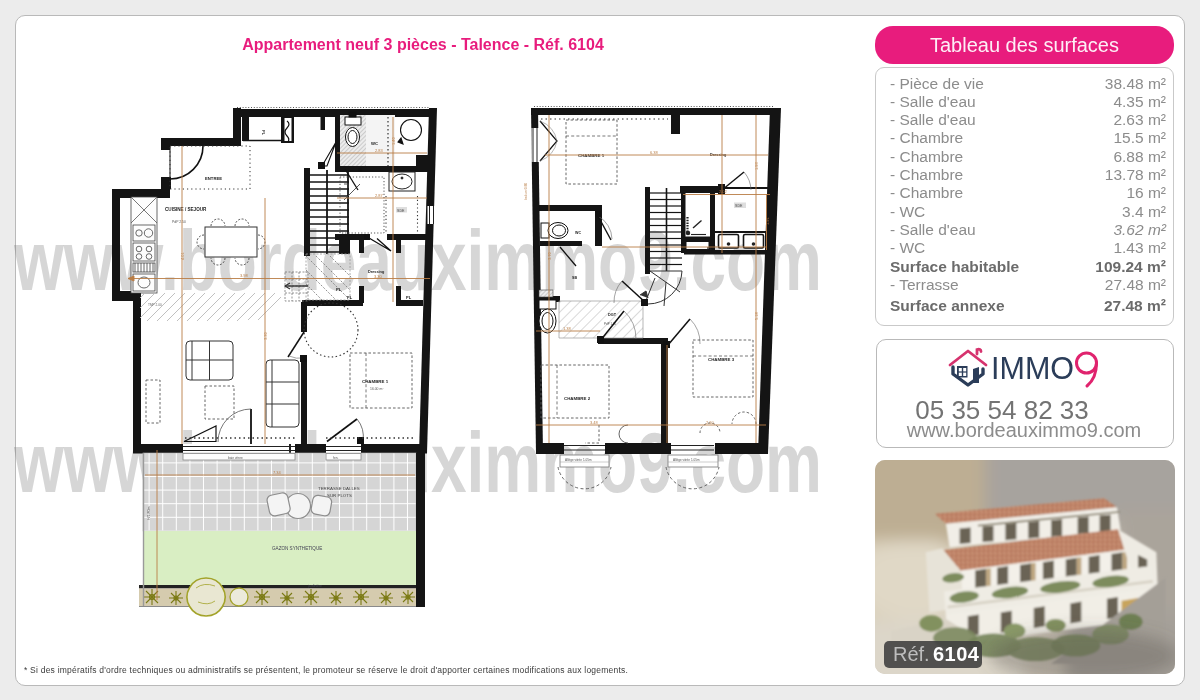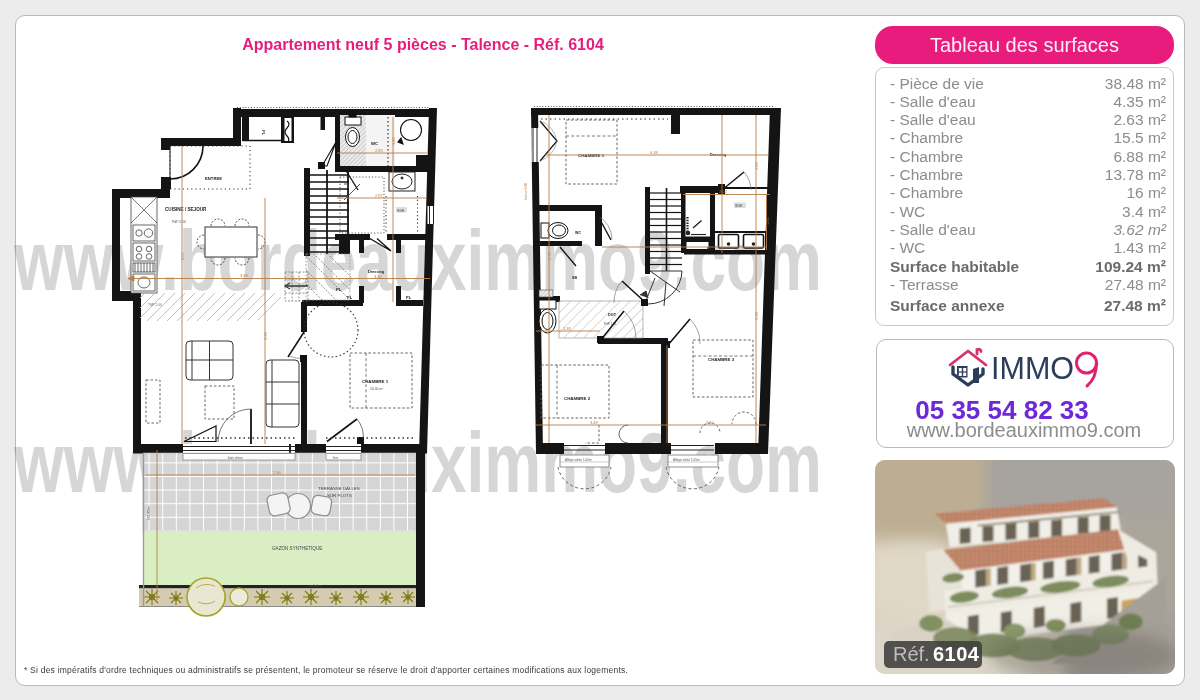--- a/index.html
+++ b/index.html
@@ -16,21 +16,21 @@
       <text x="0" y="62" font-family="Liberation Sans, sans-serif" font-weight="bold" font-size="86" fill="rgba(112,112,112,0.29)" textLength="808" lengthAdjust="spacingAndGlyphs">www.bordeauximmo9.com</text>
     </svg>
 </div>
 
 <div class="abs" style="left:14px;top:430px;width:812px;height:80px;overflow:visible;">
 <svg width="812" height="80">
       <text x="0" y="62" font-family="Liberation Sans, sans-serif" font-weight="bold" font-size="86" fill="rgba(112,112,112,0.29)" textLength="808" lengthAdjust="spacingAndGlyphs">www.bordeauximmo9.com</text>
     </svg>
 </div>
 
-<div class="abs" style="left:15px;top:36px;width:816px;text-align:center;color:#e81c7d;font-weight:bold;font-size:16px;">Appartement neuf 5 pièces - Talence - Réf. 6104</div>
+<div class="abs" style="left:15px;top:36px;width:816px;text-align:center;color:#e81c7d;font-weight:bold;font-size:16px;">Appartement neuf 3 pièces - Talence - Réf. 6104</div>
 
 <svg id="plans" class="abs" style="left:0;top:0;" width="1200" height="700" viewBox="0 0 1200 700">
 <defs>
   <pattern id="hatchFine" width="3" height="3" patternUnits="userSpaceOnUse" patternTransform="rotate(45)">
     <rect width="3" height="3" fill="#ececec"></rect>
         <line x1="0" y1="0" x2="0" y2="3" stroke="#ababab" stroke-width="1"></line>
   </pattern>
   <pattern id="hatchWide" width="7" height="7" patternUnits="userSpaceOnUse" patternTransform="rotate(45)">
     <line x1="0" y1="0" x2="0" y2="7" stroke="#b3b3b3" stroke-width="1"></line>
   </pattern>
@@ -692,21 +692,21 @@
 
   <path d="M97,25 L103,23 L103,39 L97,39 Z" fill="#2b3d59"></path>
 
   <text x="115" y="35" font-size="30.5" fill="#2b3d59" font-family="Liberation Sans, sans-serif" letter-spacing="0">IMMO</text>
 
   <circle cx="210.5" cy="19" r="10" fill="none" stroke="#e0236e" stroke-width="3"></circle>
   <path d="M220.5,19 Q220.5,34 211,42" fill="none" stroke="#e0236e" stroke-width="3" stroke-linecap="round"></path>
 </svg>
 </div>
 
-<div class="abs" style="left:876px;top:395px;width:252px;text-align:center;color:#6d28d9;font-weight:bold;font-size:26px;">05 35 54 82 33</div>
+<div class="abs" style="left:876px;top:395px;width:252px;text-align:center;color:#737373;font-weight:normal;font-size:26px;">05 35 54 82 33</div>
 
 <div class="abs" style="left:876px;top:419px;width:296px;text-align:center;color:#8c8c8c;font-size:20px;">www.bordeauximmo9.com</div>
 
 <div class="abs" style="left:875px;top:460px;width:300px;height:214px;border-radius:10px;overflow:hidden;">
 <svg width="300" height="214" viewBox="0 0 300 214">
   <defs>
     <filter id="blur8" x="-40%" y="-40%" width="180%" height="180%">
           <feGaussianBlur stdDeviation="8"></feGaussianBlur>
         </filter>
     <filter id="blur1" x="-20%" y="-20%" width="140%" height="140%">

